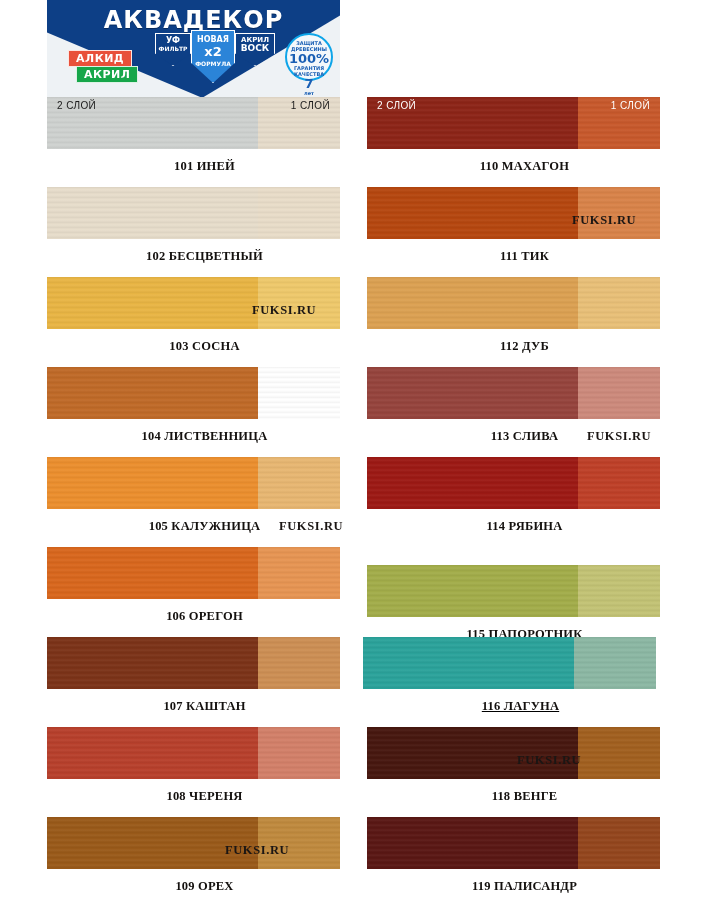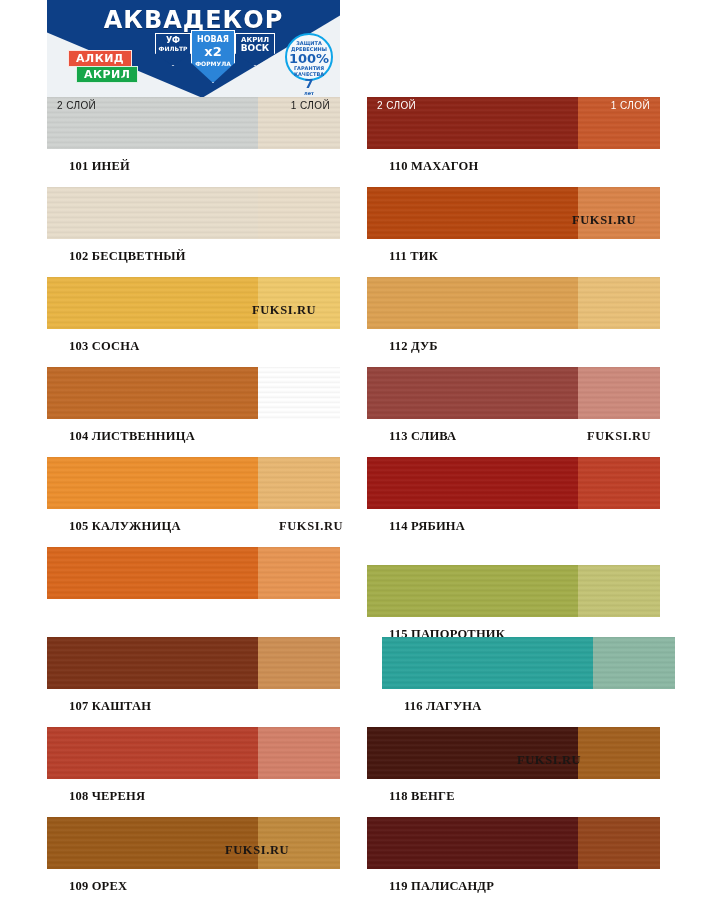--- a/index.html
+++ b/index.html
@@ -110,20 +110,21 @@
     background: #f4f8fb;
   }
   .seal .pct { font-size: 13px; display: block; line-height: 1; }
   .seal .yrs { font-size: 13px; display: block; line-height: 1; }
   .seal .sub { font-size: 5px; display: block; }
 
   
   .swatch-card {
     position: absolute;
     width: 293px;
+    text-align: center;
   }
   .swatch-strip {
     position: relative;
     width: 293px;
     height: 52px;
     overflow: hidden;
   }
   .layer2 {
     position: absolute;
     left: 0; top: 0; bottom: 0;
@@ -256,20 +257,21 @@
       </div>
       <div class="swatch-label">105 КАЛУЖНИЦА</div>
       <div class="watermark" style="left: 232px; top: 62px;">FUKSI.RU</div>
     </div>
     <div class="swatch-card" style="left: 47px; top: 547px;">
       <div class="swatch-strip">
         <div class="layer2" style="background: rgb(217, 103, 29);"></div>
         <div class="layer1" style="background: rgb(231, 149, 83);"></div>
         <div class="grain"></div>
       </div>
+      <div class="swatch-label">106 ОРЕГОН</div>
     </div>
     <div class="swatch-card" style="left: 47px; top: 637px;">
       <div class="swatch-strip">
         <div class="layer2" style="background: rgb(124, 51, 24);"></div>
         <div class="layer1" style="background: rgb(205, 143, 84);"></div>
         <div class="grain"></div>
       </div>
       <div class="swatch-label">107 КАШТАН</div>
     </div>
     <div class="swatch-card" style="left: 47px; top: 727px;">
@@ -334,21 +336,21 @@
       <div class="swatch-label">114 РЯБИНА</div>
     </div>
     <div class="swatch-card" style="left: 367px; top: 565px;">
       <div class="swatch-strip">
         <div class="layer2" style="background: rgb(163, 173, 74);"></div>
         <div class="layer1" style="background: rgb(195, 195, 117);"></div>
         <div class="grain"></div>
       </div>
       <div class="swatch-label">115 ПАПОРОТНИК</div>
     </div>
-    <div class="swatch-card" style="left: 382px; top: 637px;">
+    <div class="swatch-card" style="left: 363px; top: 637px; text-decoration: underline;">
       <div class="swatch-strip">
         <div class="layer2" style="background: rgb(43, 163, 155);"></div>
         <div class="layer1" style="background: rgb(140, 184, 164);"></div>
         <div class="grain"></div>
       </div>
       <div class="swatch-label">116 ЛАГУНА</div>
     </div>
     <div class="swatch-card" style="left: 367px; top: 727px;">
       <div class="swatch-strip">
         <div class="layer2" style="background: rgb(71, 23, 15);"></div>

